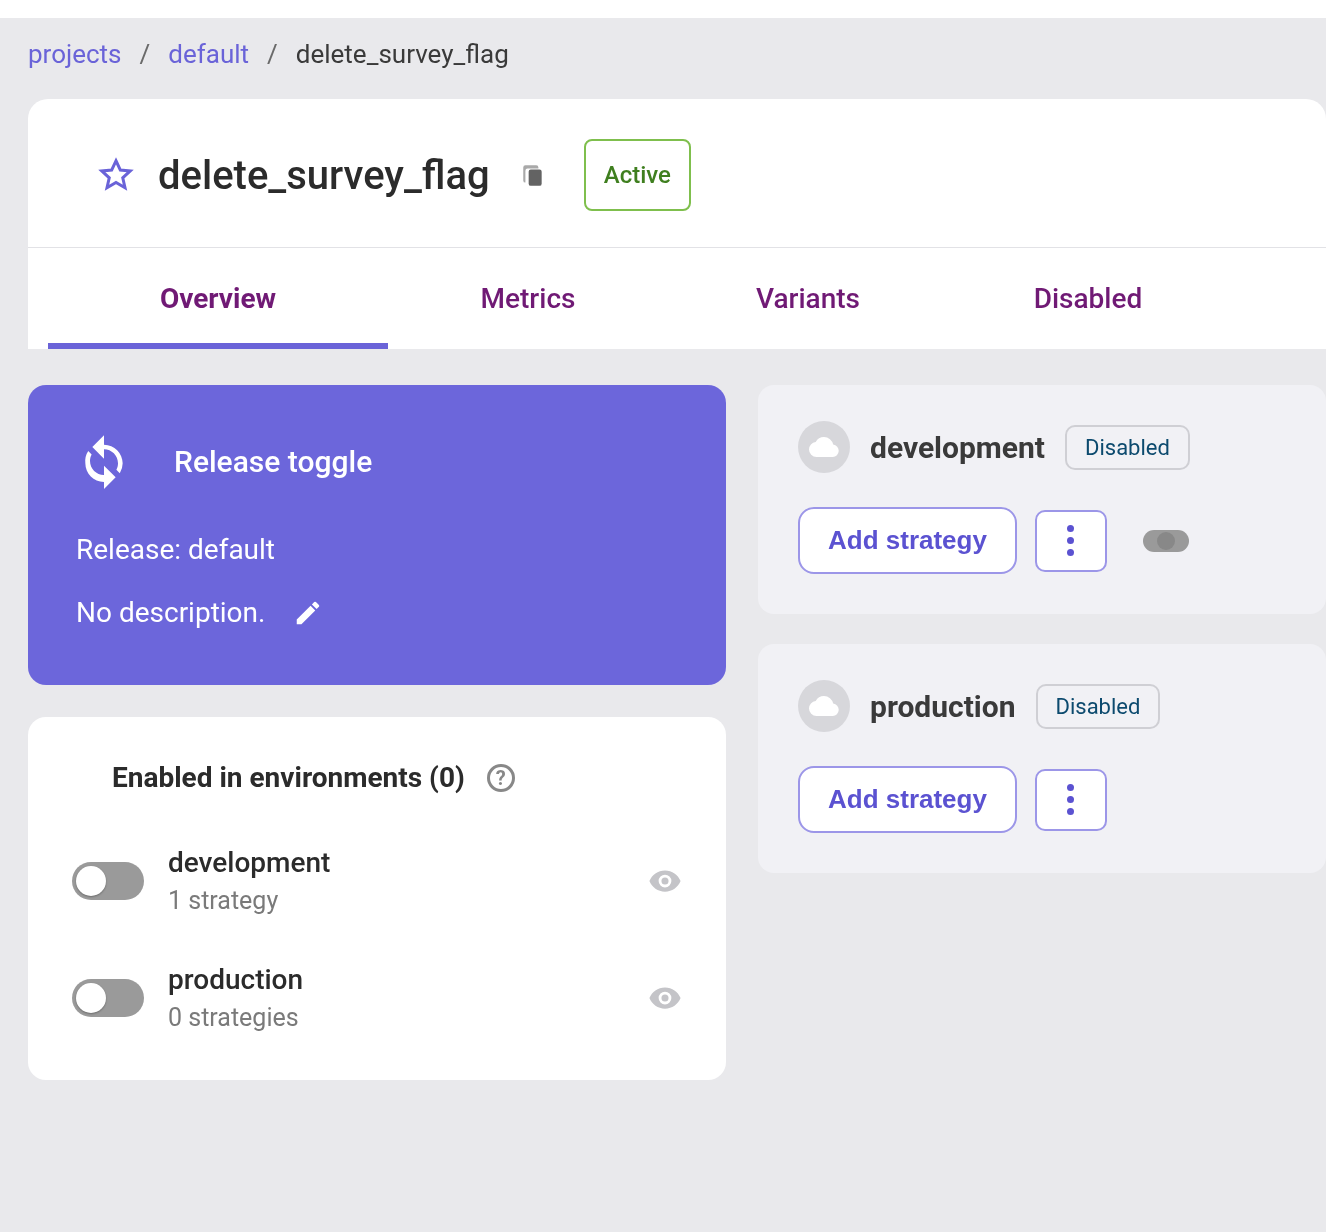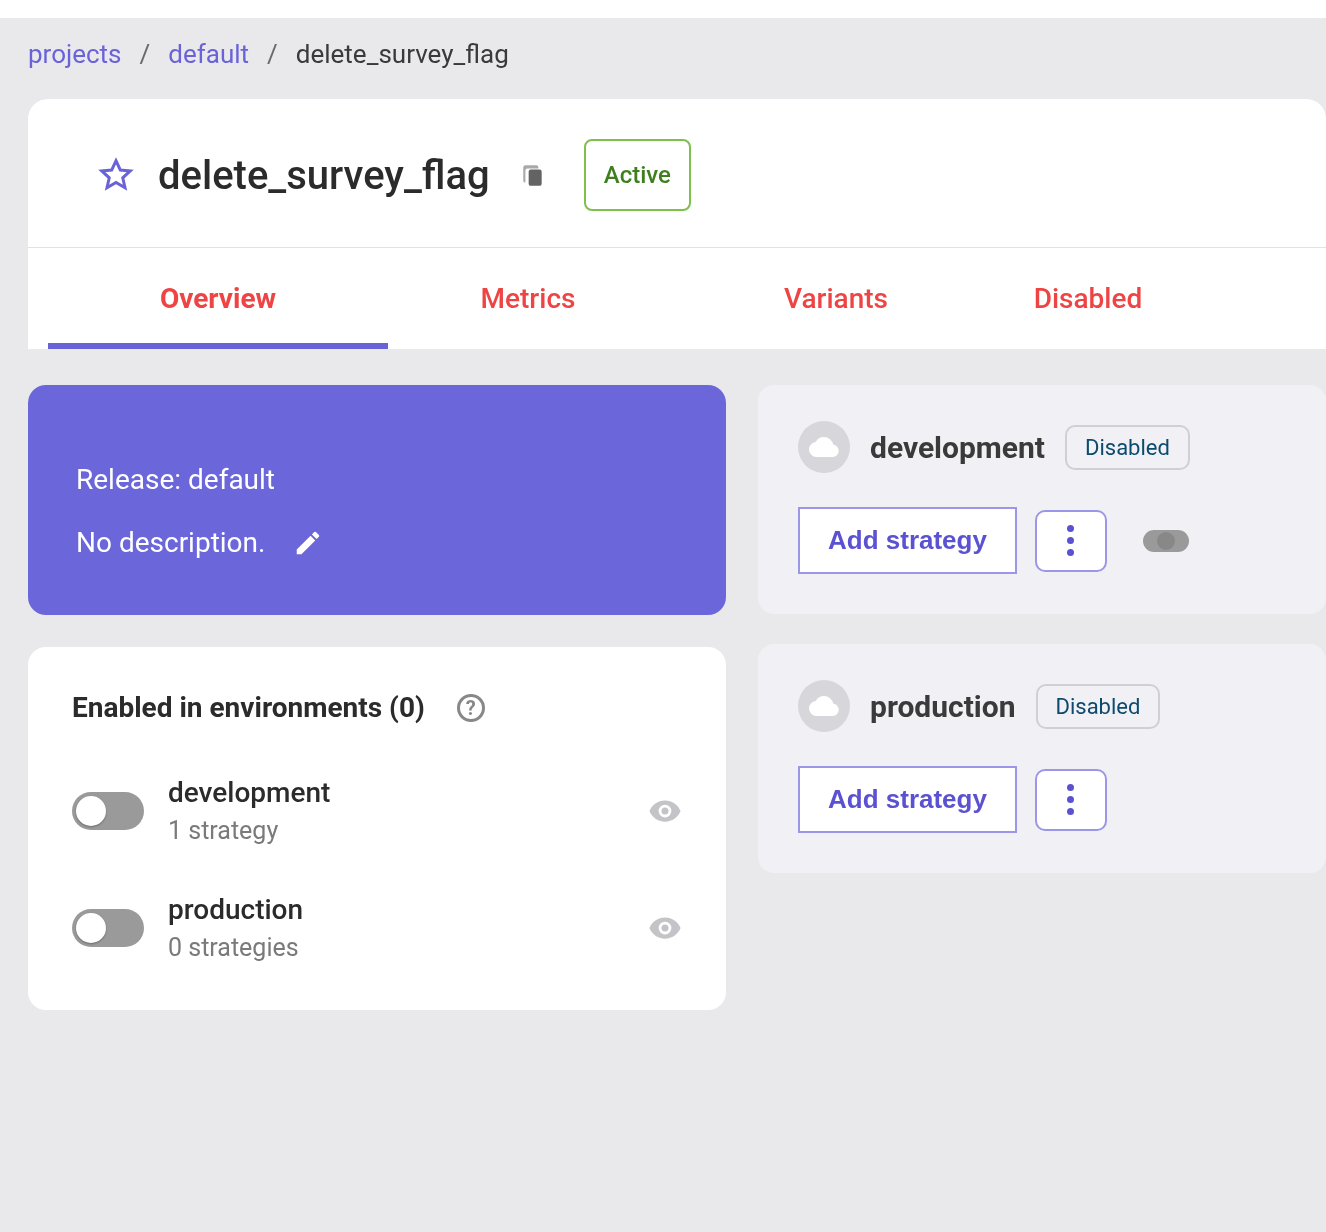--- a/index.html
+++ b/index.html
@@ -56,36 +56,36 @@
     margin-left: 14px;
   }
   .tabs {
     display: flex;
     padding: 0 20px;
   }
   .tab {
     flex: 0 0 auto;
     padding: 34px 60px 34px 60px;
     font-size: 28px;
-    color: #ef4444;
+    color: #701a75;
     cursor: pointer;
     position: relative;
     font-weight: 500;
   }
   .tab.active { font-weight: 700; }
   .tab.active::after {
     content: "";
     position: absolute;
     left: 0; right: 0; bottom: 0;
     height: 6px;
     background: #6a63d8;
   }
   .tab-overview { width: 340px; text-align: center; }
   .tab-metrics { width: 280px; text-align: center; }
-  .tab-variants { width: 280px; text-align: right; }
+  .tab-variants { width: 280px; text-align: center; }
   .tab-settings { width: 280px; text-align: center; }
 
   .content-row {
     display: flex;
     gap: 32px;
     padding: 36px 0 0 28px;
     align-items: flex-start;
   }
   .left-col { width: 698px; display: flex; flex-direction: column; gap: 32px; }
   .right-col { width: 568px; display: flex; flex-direction: column; gap: 30px; }
@@ -102,21 +102,21 @@
   .release-line { font-size: 28px; margin-top: 30px; }
   .desc-row { display: flex; align-items: center; gap: 28px; margin-top: 30px; }
   .edit-icon svg { width: 30px; height: 30px; display:block; }
 
   .env-card {
     background: #fff;
     border-radius: 18px;
     padding: 44px 44px 24px 44px;
   }
   .env-card-title-row {
-    display: flex; align-items: center; gap: 32px; margin-bottom: 28px;
+    display: flex; align-items: center; gap: 22px; margin-bottom: 28px; margin-left: 40px;
   }
   .env-card-title { font-size: 28px; font-weight: 700; color: #2b2b2b; }
   .help-icon {
     width: 28px; height: 28px; border: 3px solid #888; border-radius: 50%;
     display: flex; align-items: center; justify-content: center;
     color: #888; font-size: 20px; font-weight: 700;
   }
   .env-list-item {
     display: flex; align-items: center; gap: 24px; padding: 24px 0;
   }
@@ -146,21 +146,21 @@
   }
   .cloud-circle svg { width: 30px; height: 30px; display:block; }
   .env-panel-name { font-size: 30px; font-weight: 700; color: #3a3a3a; }
   .disabled-pill {
     border: 2px solid #cfcfd4; color: #0c4a6e; padding: 8px 18px;
     border-radius: 10px; font-size: 22px; background: #f1f1f5;
   }
   .env-panel-actions { display: flex; align-items: center; gap: 18px; }
   .add-btn {
     border: 2px solid #9c96e8; color: #5b52d1; background: #fff;
-    padding: 16px 28px; border-radius: 0; font-size: 26px; font-weight: 600;
+    padding: 16px 28px; border-radius: 16px; font-size: 26px; font-weight: 600;
     cursor: pointer;
   }
   .more-btn {
     border: 2px solid #9c96e8; background: #fff; width: 72px; height: 62px;
     border-radius: 10px; display: flex; align-items: center; justify-content: center;
     cursor: pointer;
   }
   .dots { display: flex; flex-direction: column; gap: 5px; }
   .dots span { width: 7px; height: 7px; background: #5b52d1; border-radius: 50%; }
   .mini-toggle {
@@ -205,20 +205,28 @@
     <div class="tab tab-overview active">Overview</div>
     <div class="tab tab-metrics">Metrics</div>
     <div class="tab tab-variants">Variants</div>
     <div class="tab tab-settings">Disabled</div>
   </div>
 </div>
 
 <div class="content-row">
   <div class="left-col">
     <div class="release-card">
+      <div class="release-top">
+        <span class="cycle-icon">
+          <svg viewBox="0 0 24 24" fill="#fff">
+            <path d="M12 4V1L7 6l5 5V7c3.3 0 6 2.7 6 6 0 1-.25 1.95-.7 2.78l1.46 1.46A7.94 7.94 0 0 0 20 13c0-4.42-3.58-8-8-8zm0 14c-3.3 0-6-2.7-6-6 0-1 .25-1.95.7-2.78L5.24 7.76A7.94 7.94 0 0 0 4 13c0 4.42 3.58 8 8 8v3l5-5-5-5v4z"></path>
+          </svg>
+        </span>
+        <span class="release-title">Release toggle</span>
+      </div>
       <div class="release-line">Release: default</div>
       <div class="desc-row">
         <span style="font-size:28px;">No description.</span>
         <span class="edit-icon">
           <svg viewBox="0 0 24 24" fill="#fff">
             <path d="M3 17.25V21h3.75L17.81 9.94l-3.75-3.75L3 17.25zM20.71 7.04a1 1 0 0 0 0-1.41l-2.34-2.34a1 1 0 0 0-1.41 0l-1.83 1.83 3.75 3.75 1.83-1.83z"></path>
           </svg>
         </span>
       </div>
     </div>

